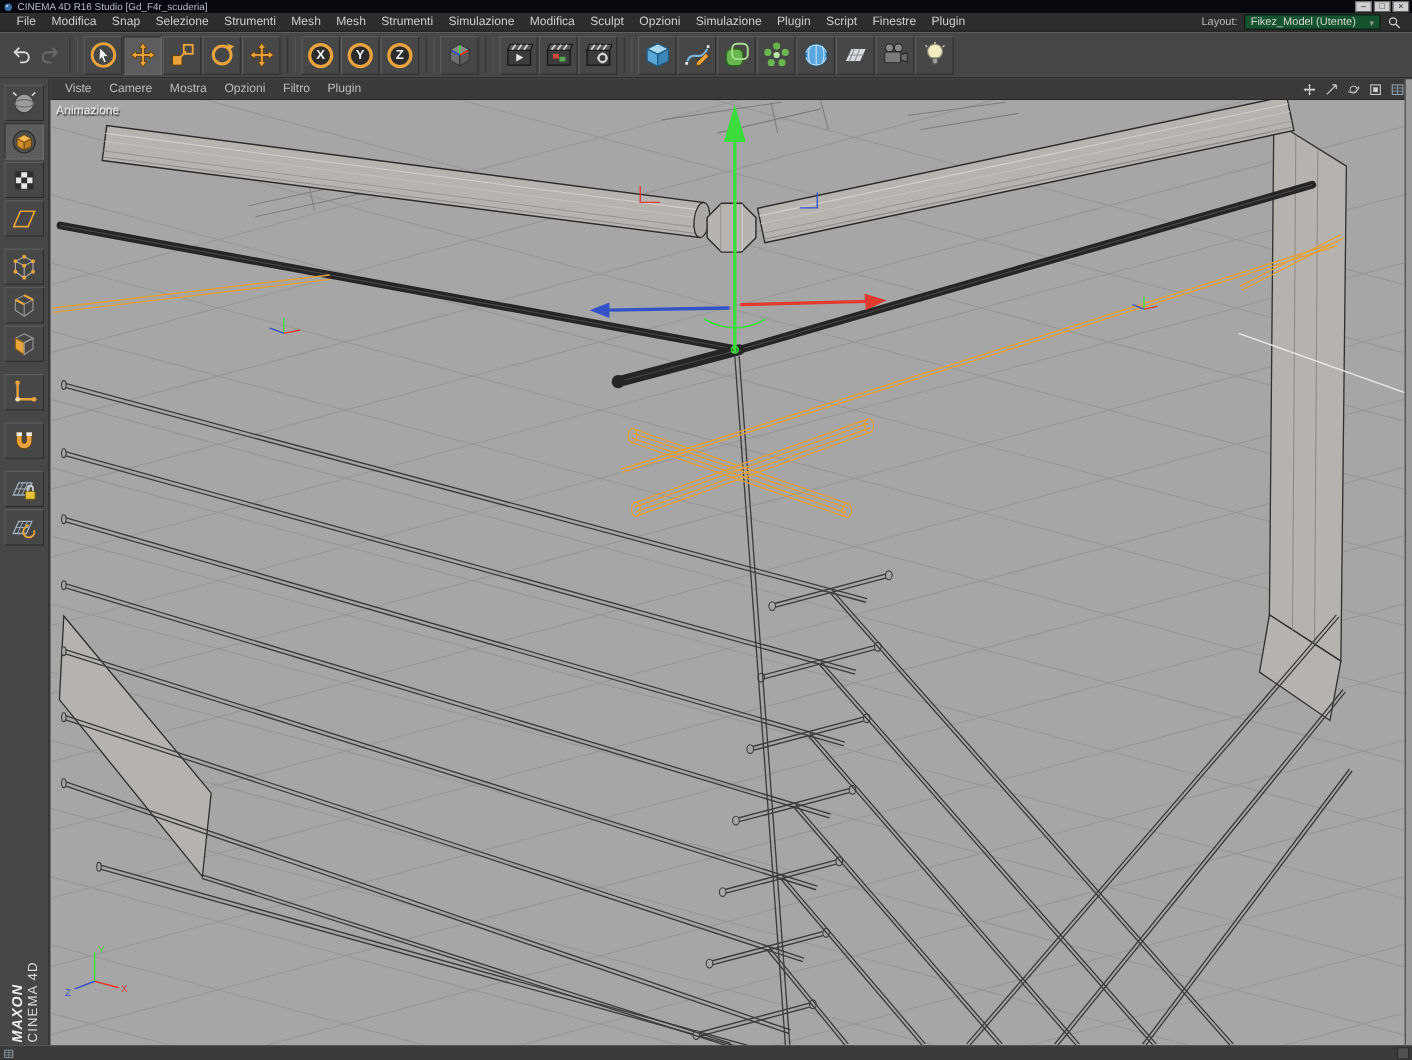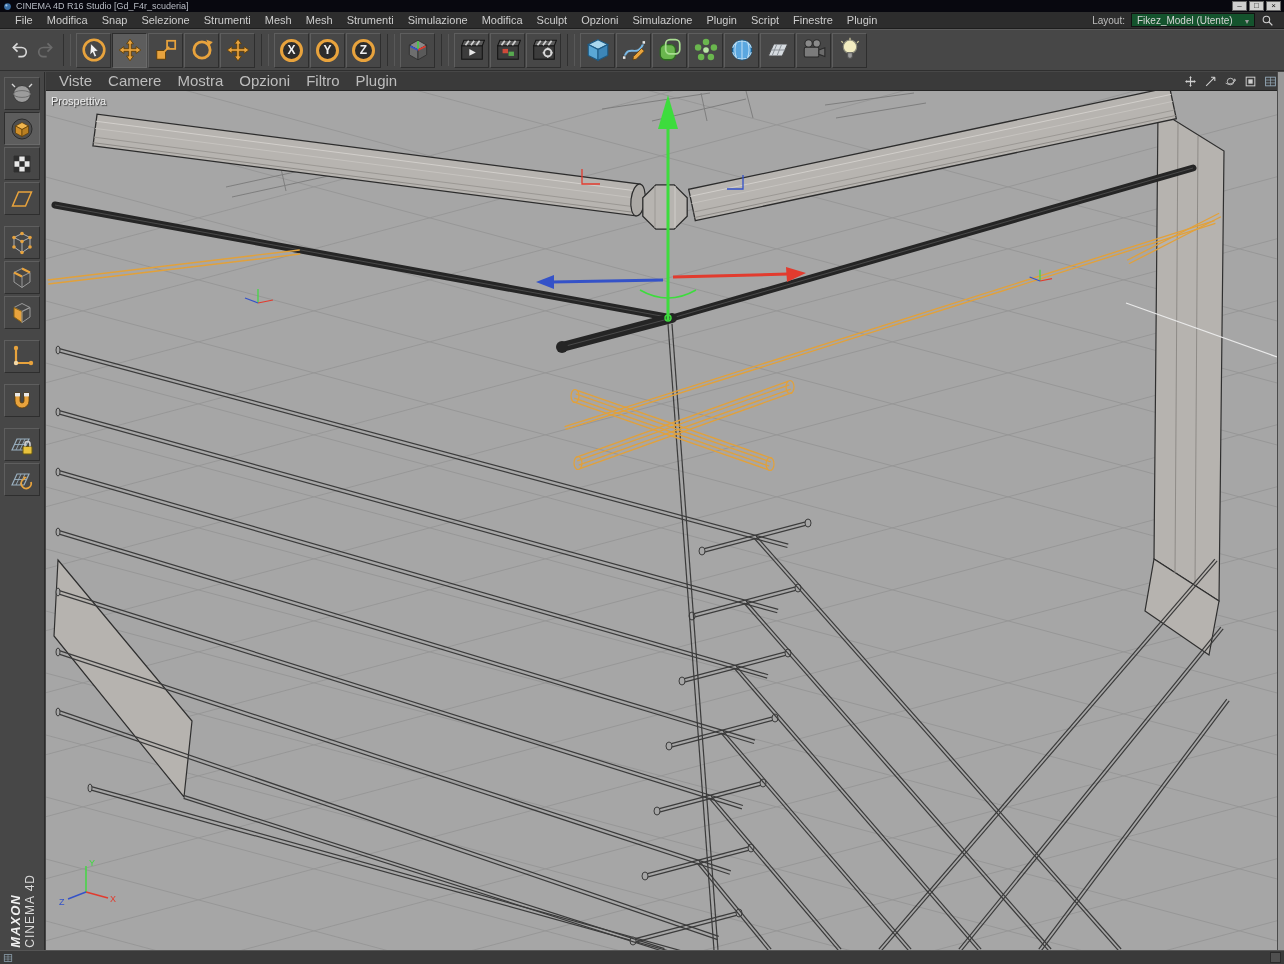--- a/index.html
+++ b/index.html
@@ -27,21 +27,21 @@
 .sep{width:8px;height:32px;margin:0 5px;border-left:1px solid #303030;border-right:1px solid #585858;flex:none}
 .palette{position:absolute;top:72px;bottom:14px;left:0;width:45px;background:#474747;border-right:1px solid #2b2b2b;display:flex;flex-direction:column;align-items:center;padding-top:5px}
 .pbtn{width:36px;height:33px;min-height:33px;display:flex;align-items:center;justify-content:center;border:1px solid;border-color:#5e5e5e #2e2e2e #2e2e2e #5e5e5e;background:#474747;margin-bottom:2px;flex:none}
 .pbtn.gap{margin-top:9px}
 .pbtn.active{background:#5d5d5d;border-color:#2e2e2e #6a6a6a #6a6a6a #2e2e2e}
 .picon{width:24px;height:24px}
 .brand{position:absolute;left:0;bottom:16px;width:45px;display:flex;justify-content:center;z-index:5}
 .brand-inner{writing-mode:vertical-rl;transform:rotate(180deg)}
 .maxon{font-weight:bold;font-style:italic;font-size:13px;color:#f0f0f0;letter-spacing:1px;display:block}
 .cinema{font-size:12px;color:#d8d8d8;letter-spacing:1px;display:block}
-.vpmenu{position:absolute;top:72px;left:46px;right:0;height:19px;background:#3a3a3a;border-bottom:1px solid #262626;display:flex;align-items:center;font-size:15px;color:#bdbdbd}
+.vpmenu{position:absolute;top:72px;left:46px;right:0;height:19px;background:#3a3a3a;border-bottom:1px solid #262626;display:flex;align-items:center;font-size:11px;color:#bdbdbd}
 .vpmenus{display:flex;padding-left:5px}
 .vp-item{padding:0 8px;line-height:18px}
 .vpnav{margin-left:auto;display:flex;align-items:center;gap:4px;padding-right:6px}
 .nbtn{width:16px;height:16px;display:flex;align-items:center;justify-content:center}
 .nbtn svg{width:13px;height:13px}
 .viewport{position:absolute;top:91px;left:46px;right:7px;bottom:14px;background:#a6a6a6;overflow:hidden}
 #scene-svg{position:absolute;left:0;top:0;width:100%;height:100%}
 .vplabel{position:absolute;top:4px;left:5px;font-size:11px;color:#ededed;text-shadow:1px 1px 1px rgba(40,40,40,.9)}
 .hudsvg{position:absolute;left:10px;bottom:42px;width:70px;height:56px}
 .rightstrip{position:absolute;top:72px;right:0;bottom:14px;width:7px;background:#999;border-left:1px solid #4a4a4a}
@@ -696,21 +696,21 @@
         <polygon points="622,4 612,38 632,38" fill="#3ddc3d"></polygon>
         <line x1="627" y1="186" x2="742" y2="183" stroke="#e23b2e" stroke-width="3"></line>
         <polygon points="760,182 740,176 741,191" fill="#e23b2e"></polygon>
         <line x1="617" y1="189" x2="506" y2="191" stroke="#3452c8" stroke-width="3"></line>
         <polygon points="490,191 508,184 508,198" fill="#3452c8"></polygon>
         <path d="M594 199 Q622 215 650 199" fill="none" stroke="#3ddc3d" stroke-width="1.6"></path>
         <circle cx="622" cy="227" r="3" fill="none" stroke="#3ddc3d" stroke-width="1.4"></circle>
         <path d="M536 78 V93 H554" fill="none" stroke="#e23b2e" stroke-width="1.3"></path>
         <path d="M697 84 V98 H681" fill="none" stroke="#3452c8" stroke-width="1.3"></path>
       </svg>
-  <span class="vplabel">Prospettiva</span>
+  <span class="vplabel">Animazione</span>
   <svg class="hudsvg" viewBox="0 0 70 56">
     <line x1="30" y1="40" x2="30" y2="14" stroke="#3ddc3d" stroke-width="1.4"></line>
     <line x1="30" y1="40" x2="52" y2="46" stroke="#e23b2e" stroke-width="1.4"></line>
     <line x1="30" y1="40" x2="12" y2="47" stroke="#3452c8" stroke-width="1.4"></line>
     <text x="33" y="14" fill="#3ddc3d" font-size="9">Y</text>
     <text x="54" y="50" fill="#e23b2e" font-size="9">X</text>
     <text x="3" y="53" fill="#3452c8" font-size="9">Z</text>
   </svg>
 </div>
 

